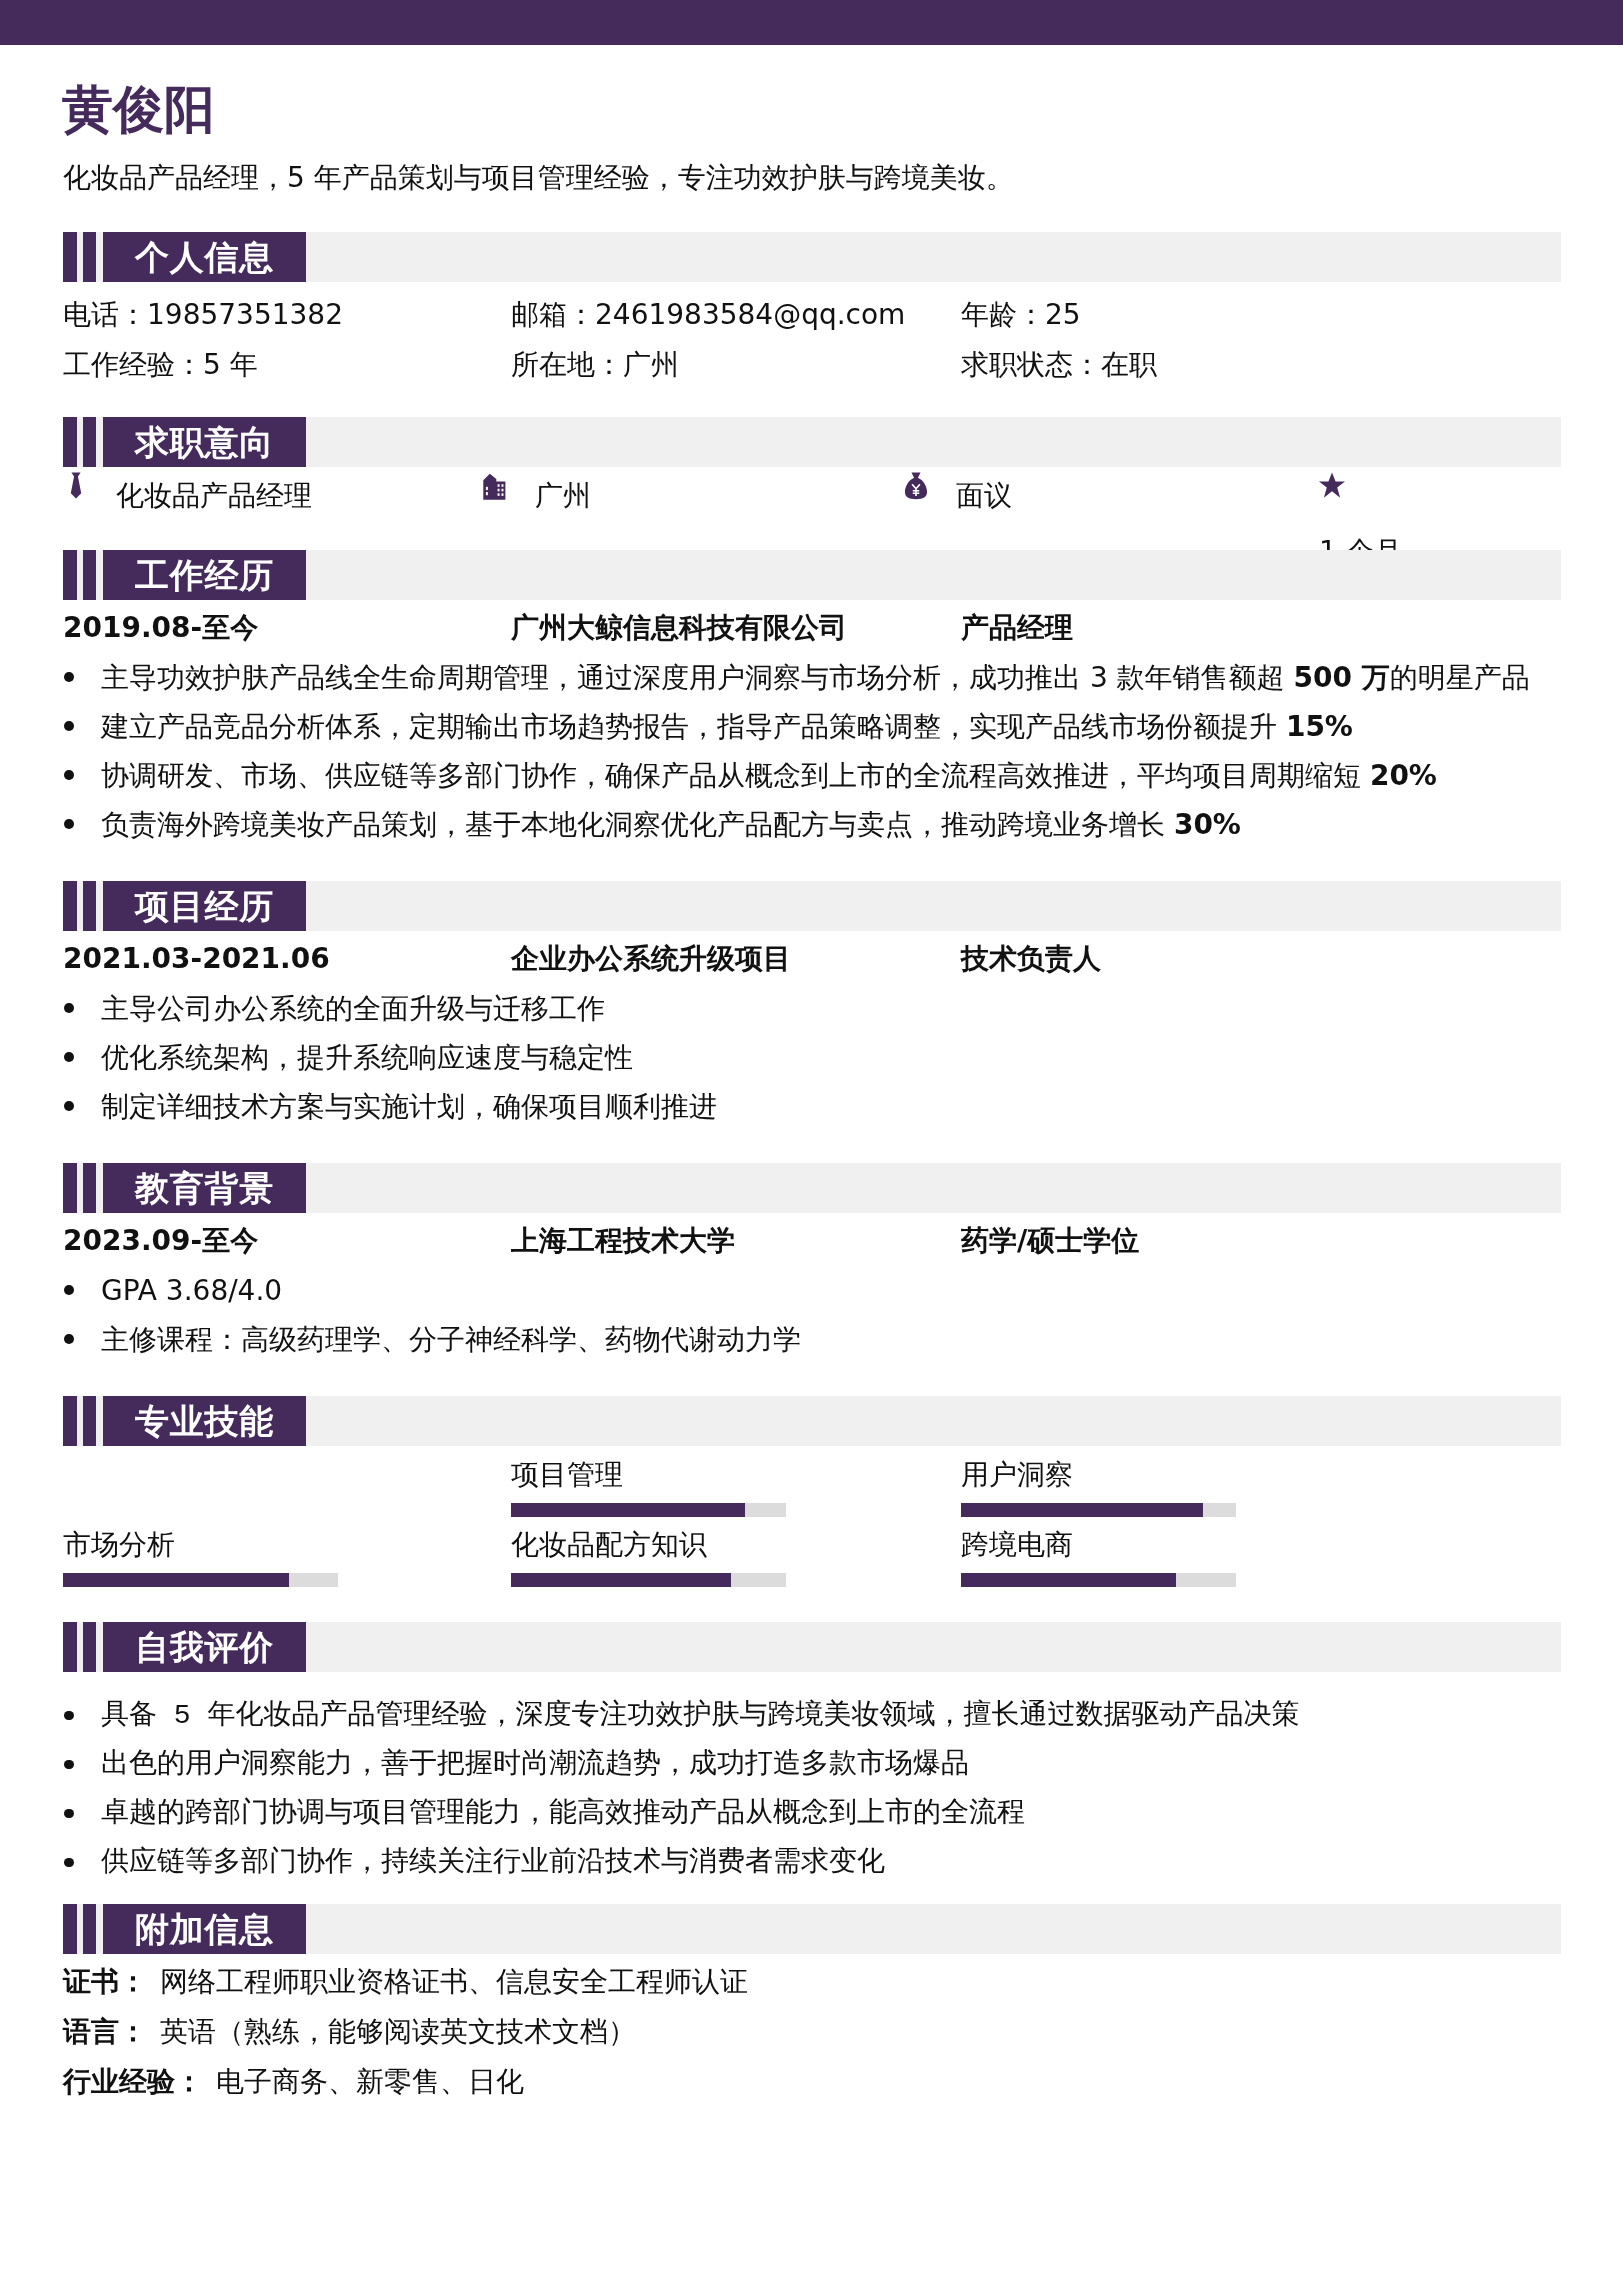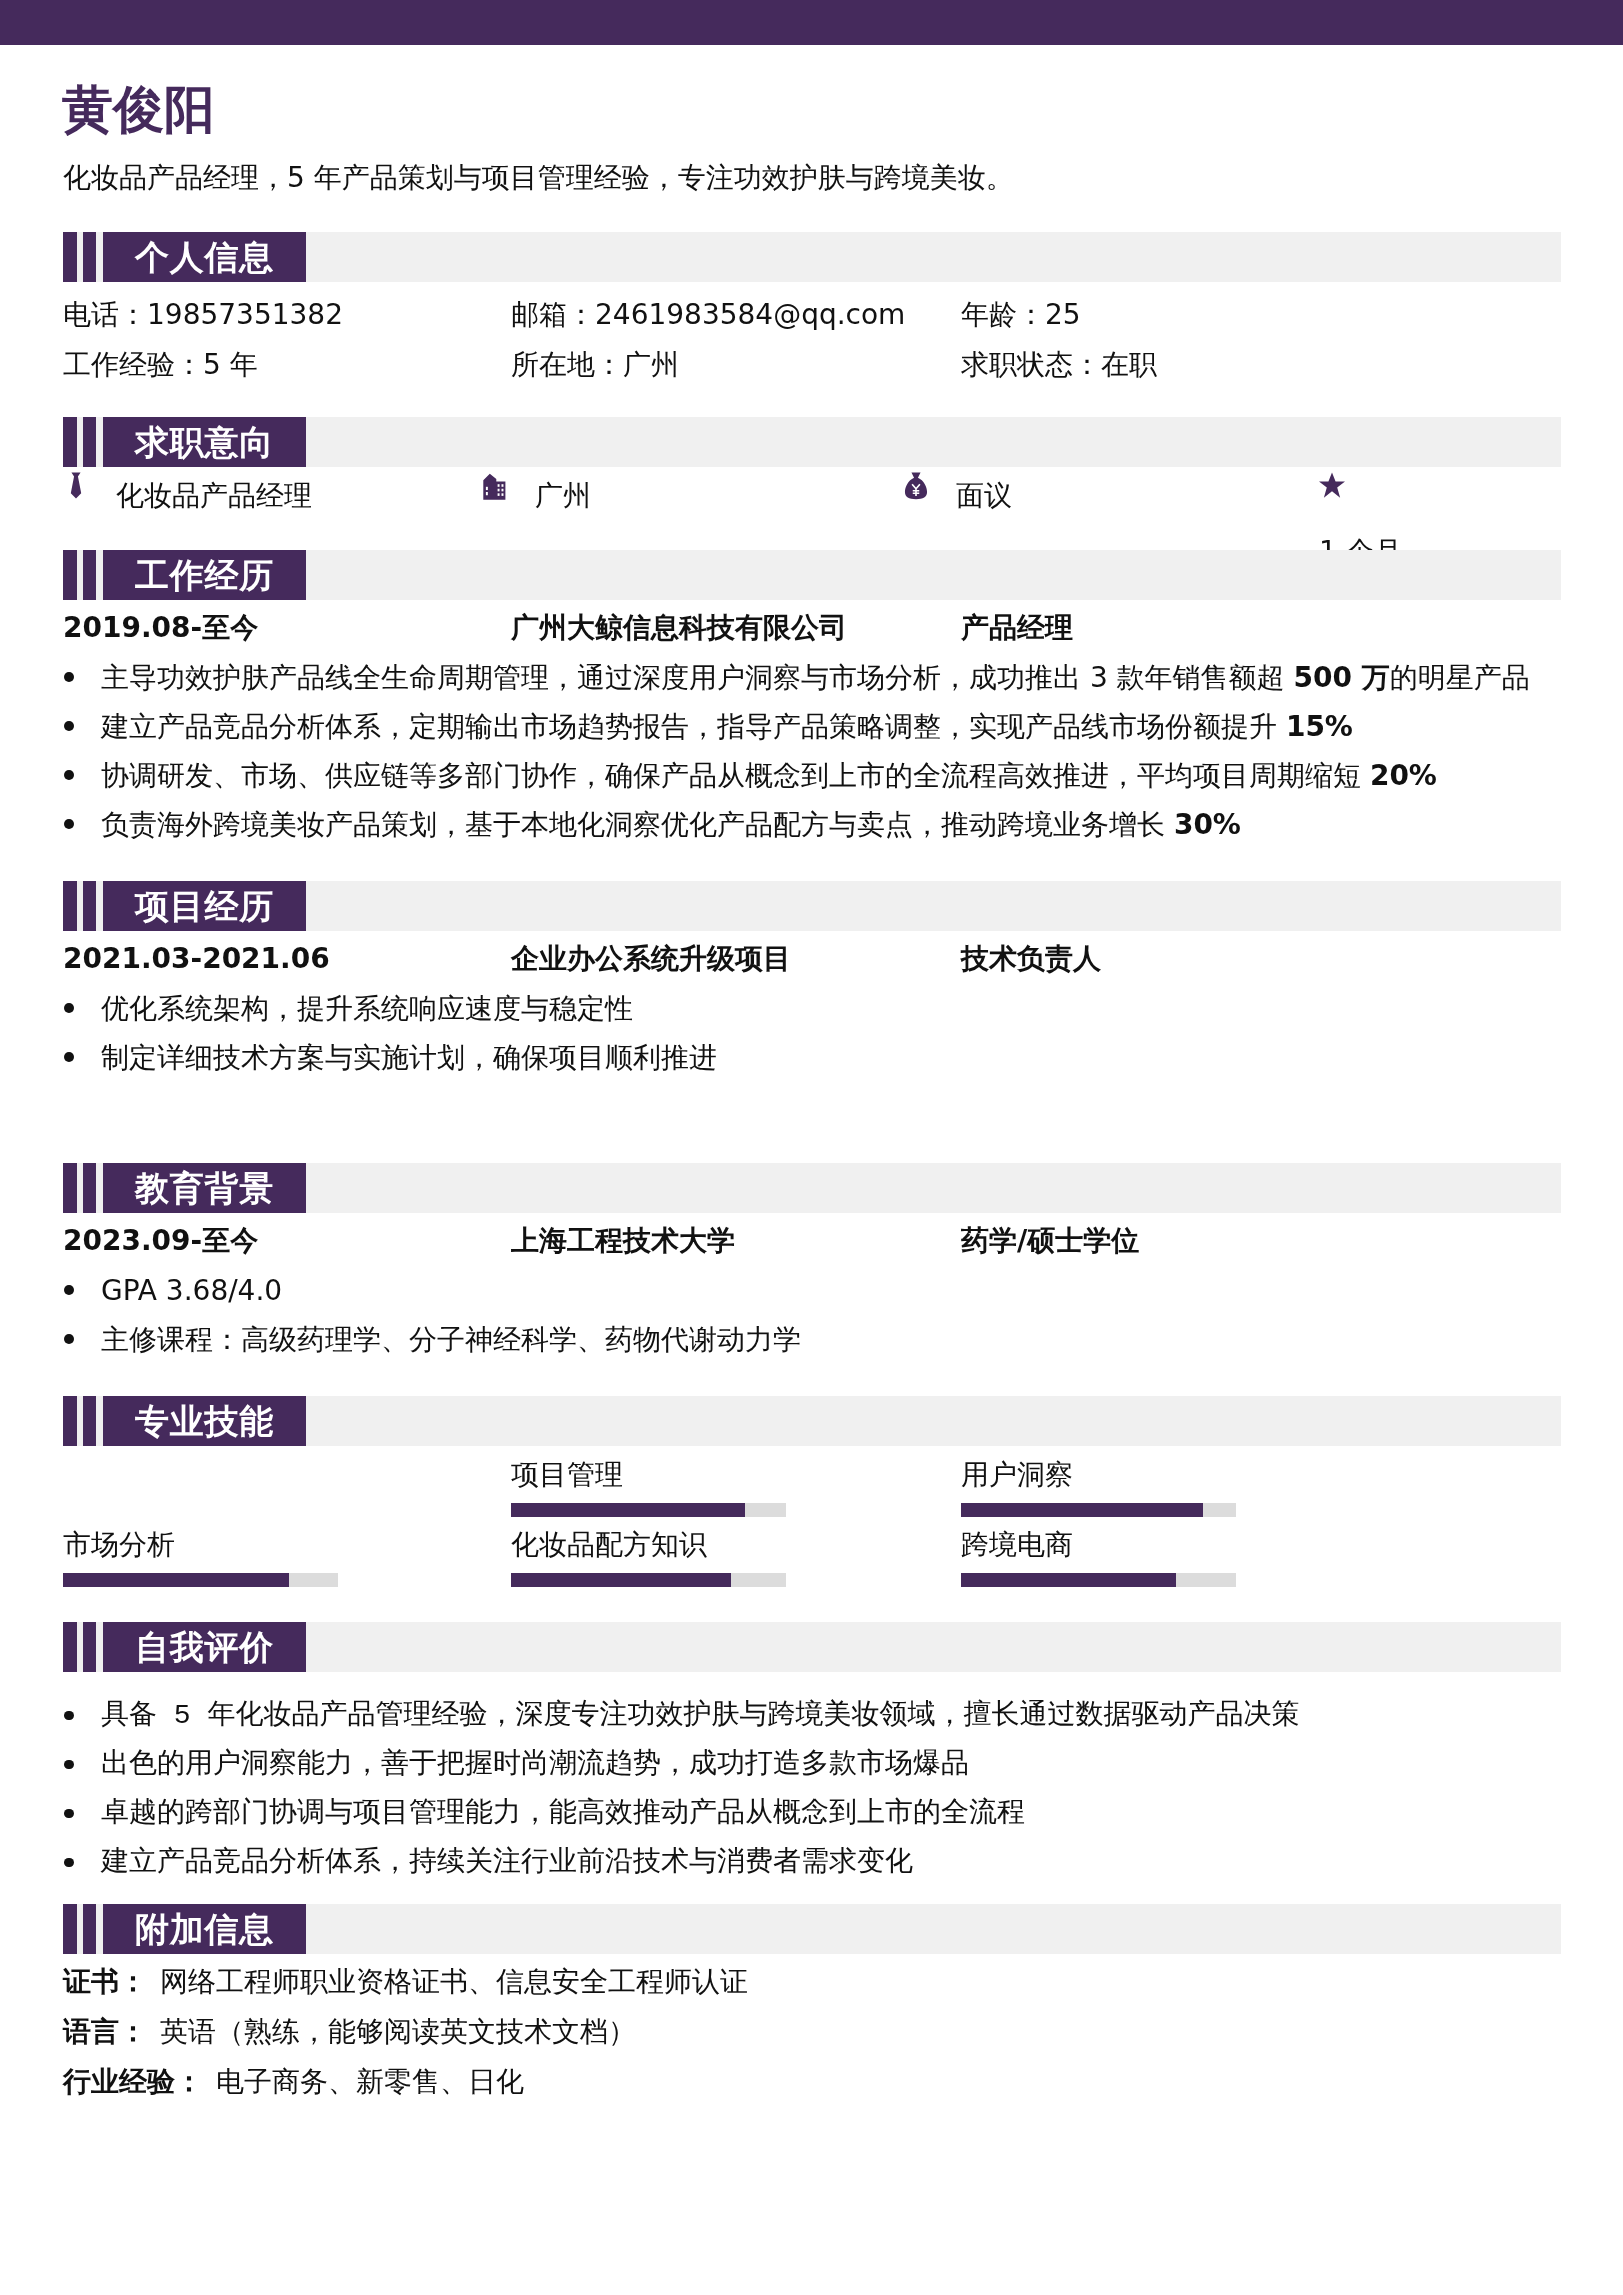--- a/index.html
+++ b/index.html
@@ -129,20 +129,21 @@
     <div class="b1"></div>
     <div class="b2"></div>
     <div class="blk">项目经历</div>
   </div>
   <div class="row head-row" style="margin-top:2.6px;">
     <span class="col c1">2021.03-2021.06</span>
     <span class="col c2">企业办公系统升级项目</span>
     <span class="col c3">技术负责人</span>
   </div>
   <ul class="bullets">
+    <li><span class="dot"></span><span>主导公司办公系统的全面升级与迁移工作</span></li>
     <li><span class="dot"></span><span>优化系统架构，提升系统响应速度与稳定性</span></li>
     <li><span class="dot"></span><span>制定详细技术方案与实施计划，确保项目顺利推进</span></li>
   </ul>
 </div>
 
 <div class="section" style="top:1163px;">
   <div class="sec-head">
     <div class="b1"></div>
     <div class="b2"></div>
     <div class="blk">教育背景</div>
@@ -199,21 +200,21 @@
 <div class="section" style="top:1622px;">
   <div class="sec-head">
     <div class="b1"></div>
     <div class="b2"></div>
     <div class="blk">自我评价</div>
   </div>
   <ul class="bullets" style="margin-top:19px;font-family:Liberation Mono, monospace;">
     <li><span class="dot"></span><span>具备 5 年化妆品产品管理经验，深度专注功效护肤与跨境美妆领域，擅长通过数据驱动产品决策</span></li>
     <li><span class="dot"></span><span>出色的用户洞察能力，善于把握时尚潮流趋势，成功打造多款市场爆品</span></li>
     <li><span class="dot"></span><span>卓越的跨部门协调与项目管理能力，能高效推动产品从概念到上市的全流程</span></li>
-    <li><span class="dot"></span><span>建立产品竞品分析体系，持续关注行业前沿技术与消费者需求变化</span></li>
+    <li><span class="dot"></span><span>供应链等多部门协作，持续关注行业前沿技术与消费者需求变化</span></li>
   </ul>
 </div>
 
 <div class="section" style="top:1904px;">
   <div class="sec-head">
     <div class="b1"></div>
     <div class="b2"></div>
     <div class="blk">附加信息</div>
   </div>
   <div style="margin-top:2.6px;">

